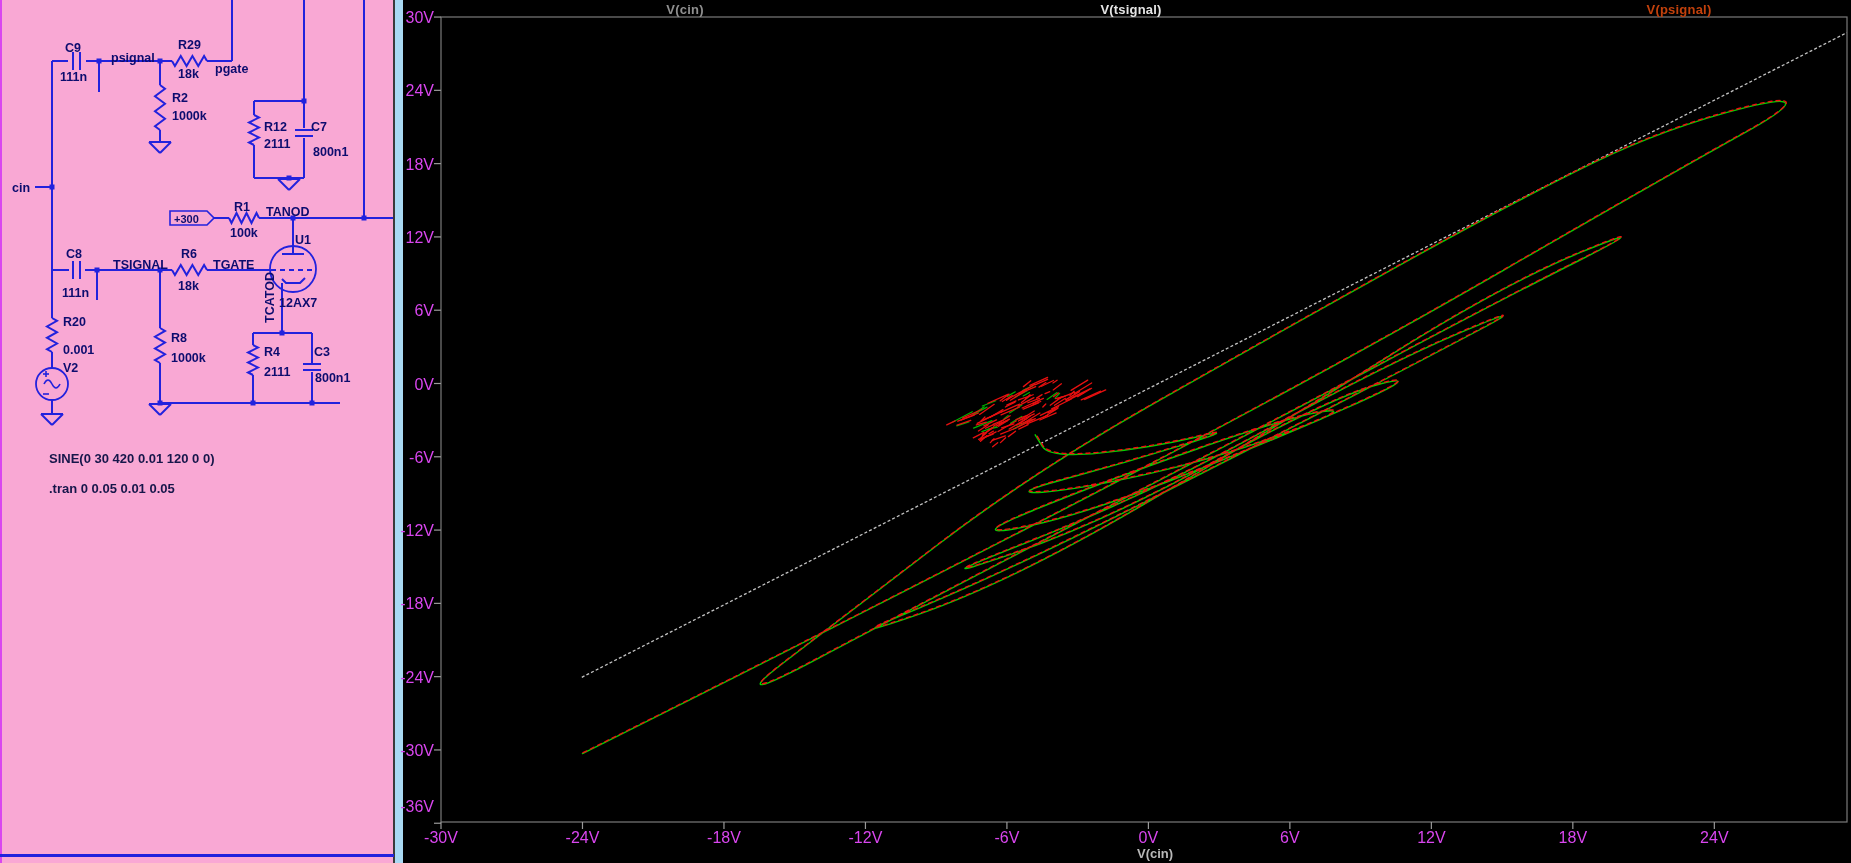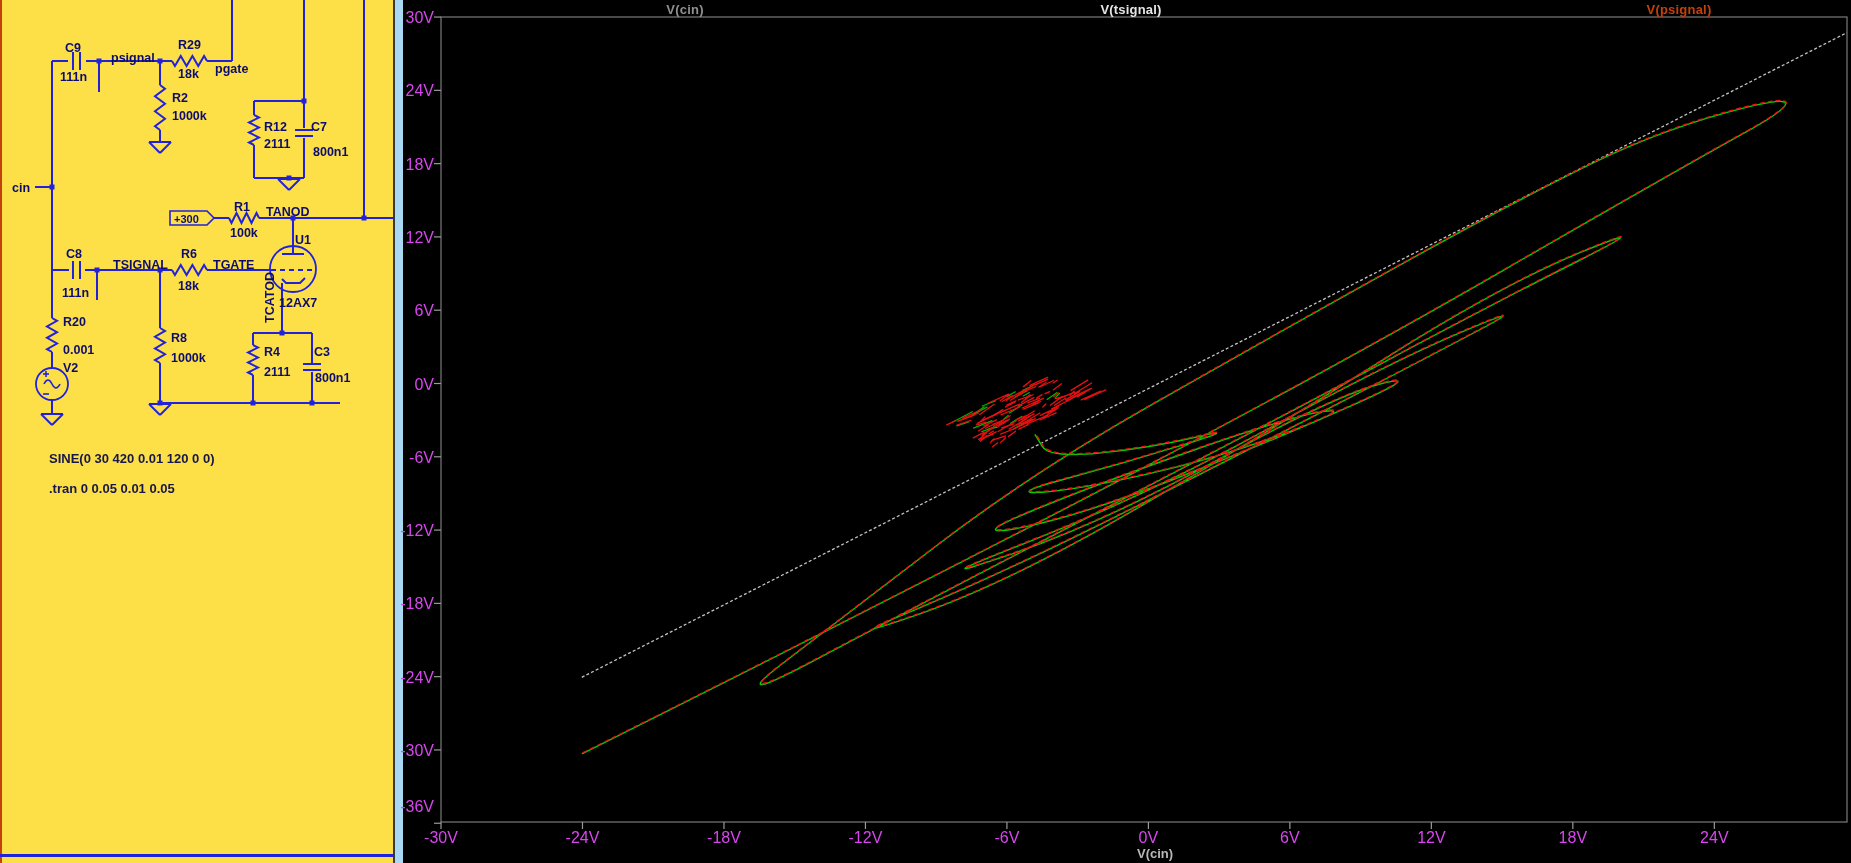--- a/index.html
+++ b/index.html
@@ -1,17 +1,17 @@
 <!DOCTYPE html>
 <html><head>
 <meta charset="utf-8">
 <style>
   html,body{margin:0;padding:0;background:#000;}
   .app{position:relative;width:1851px;height:863px;overflow:hidden;font-family:"Liberation Sans",sans-serif;}
-  .schematic-pane{position:absolute;left:0;top:0;width:474px;height:863px;background:#fde047;border-left:2px solid #c2410c;box-sizing:border-box;}
+  .schematic-pane{position:absolute;left:0;top:0;width:474px;height:863px;background:#f9a8d4;border-left:2px solid #d946ef;box-sizing:border-box;}
   .splitter{position:absolute;left:393px;top:0;width:10px;height:863px;background:#a9d9f3;border-left:2px solid #3a3a3a;box-sizing:border-box;}
   .plot-pane{position:absolute;left:403px;top:0;width:1448px;height:863px;background:#000;}
   svg.layer{position:absolute;left:0;top:0;}
   .legend-item{position:absolute;top:2px;transform:translateX(-50%);font-size:13px;font-weight:bold;letter-spacing:0.2px;}
   .xtitle{position:absolute;font-size:13px;font-weight:bold;color:#b8b8b8;}
   .ticklabel{position:absolute;font-size:16px;color:#d946ef;white-space:nowrap;}
   .ylab{width:46px;text-align:right;}
   .xlab{width:60px;text-align:center;}
   .bottom-strip{position:absolute;left:0;top:854px;width:394px;height:3px;background:#2222dd;}
 </style>

